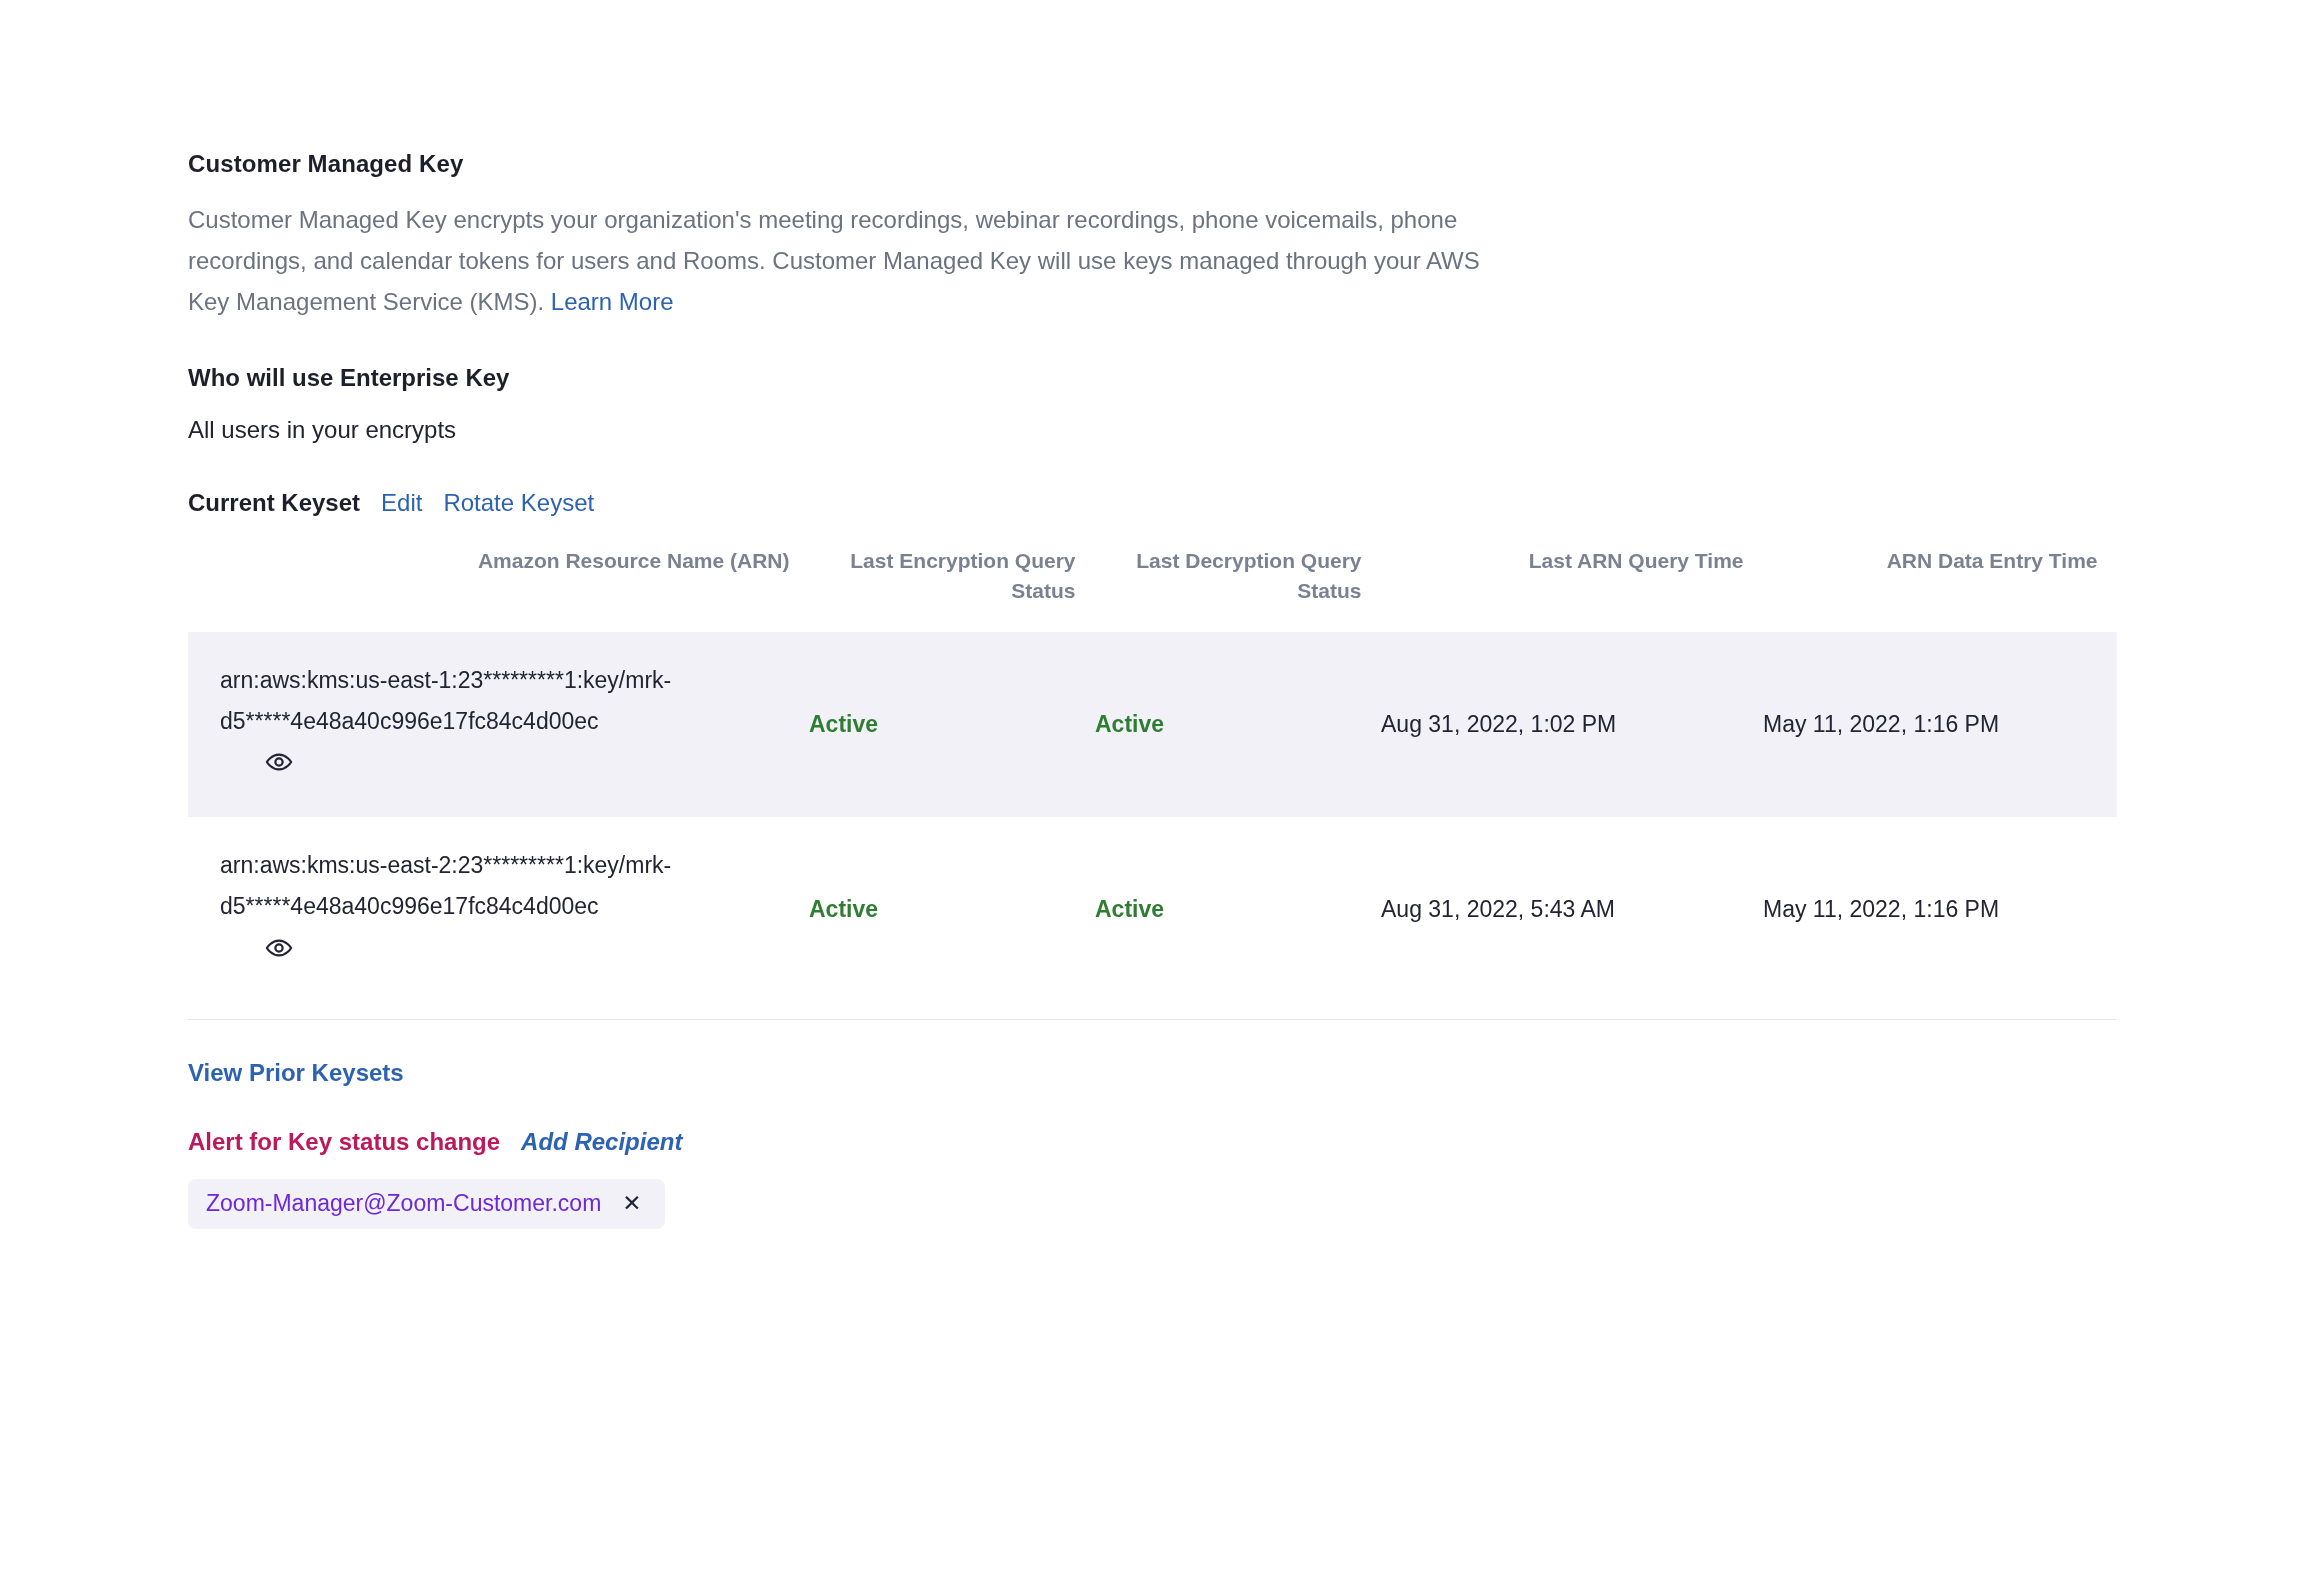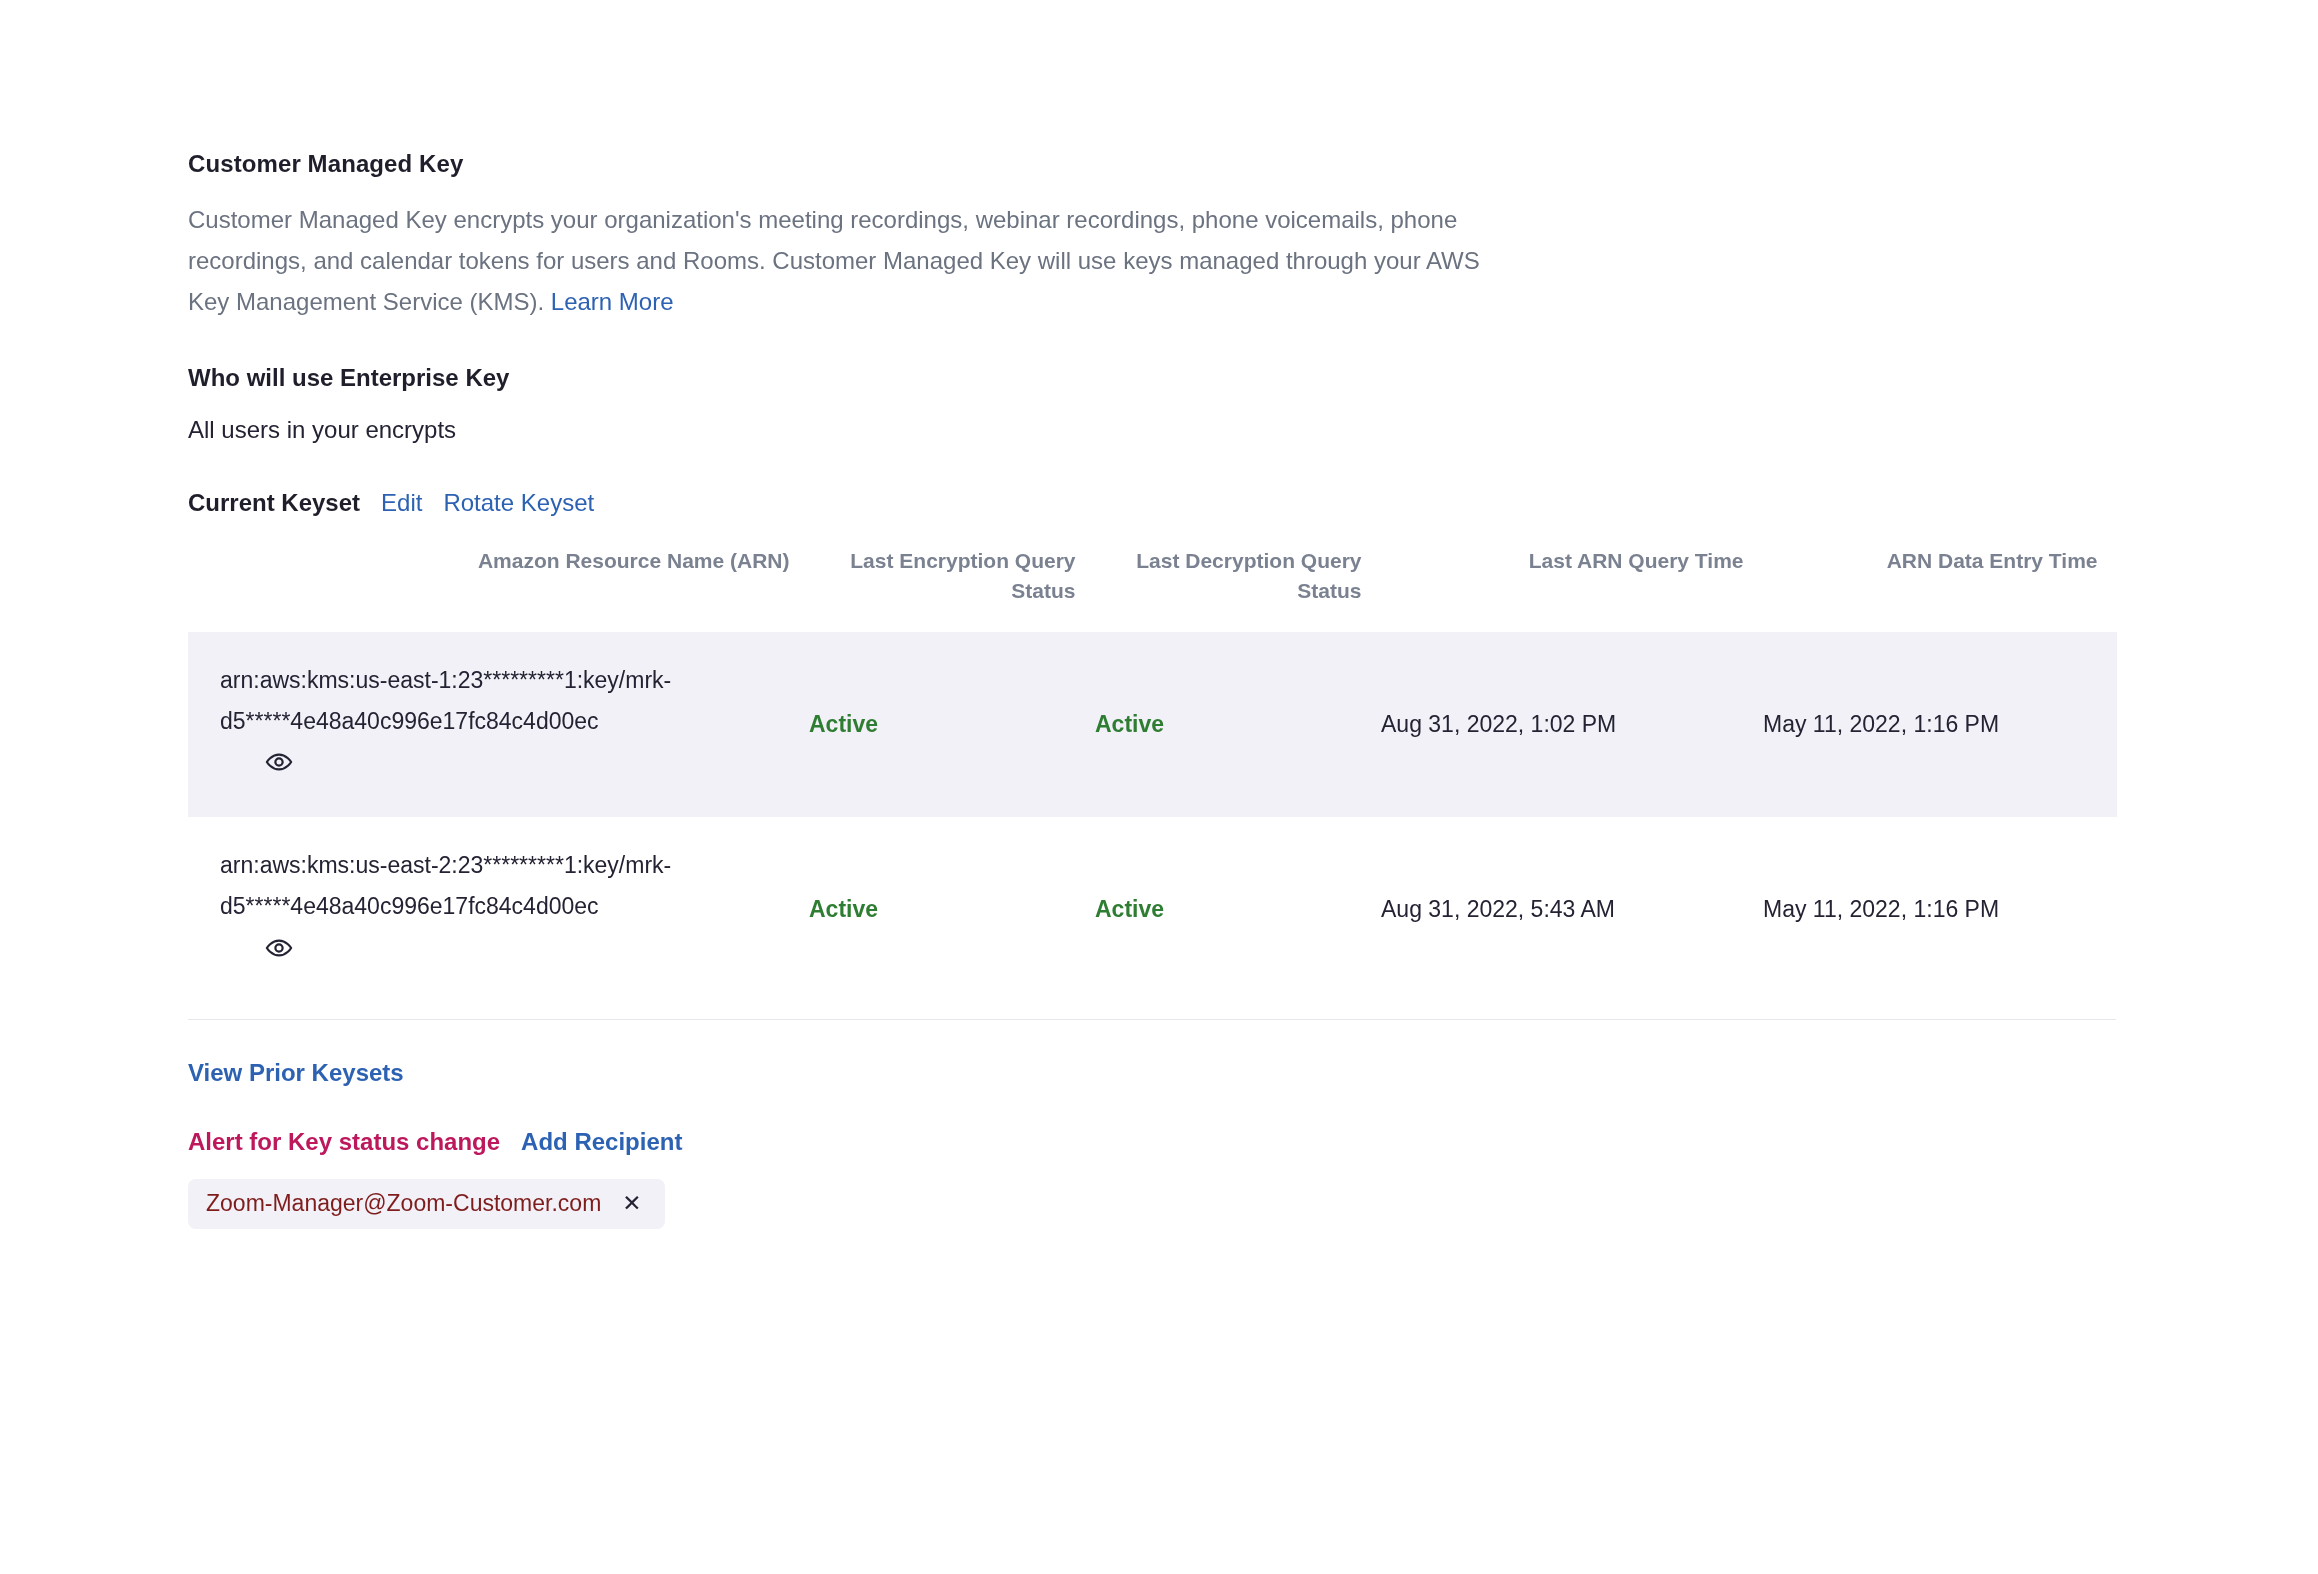--- a/index.html
+++ b/index.html
@@ -153,34 +153,34 @@
     display: flex;
     align-items: baseline;
     gap: 21px;
     margin-top: 41px;
   }
   .alert-row .label {
     font-size: 24px;
     font-weight: 700;
     color: #be185d;
   }
-  .alert-row .link { font-weight: 700; }
+  .alert-row .link { font-weight: 700; font-style: italic; }
 
   .chip {
     display: inline-flex;
     align-items: center;
     gap: 21px;
     background: #f1f1f7;
     border-radius: 8px;
     padding: 11.4px 23px 11.4px 18px;
     margin-top: 23px;
   }
   .chip .chip-text {
     font-size: 23px;
-    color: #7f1d1d;
+    color: #6d28d9;
   }
   .chip .chip-close {
     font-size: 23px;
     color: #232333;
     cursor: pointer;
     line-height: 1;
   }
 </style>
 </head>
 <body>

